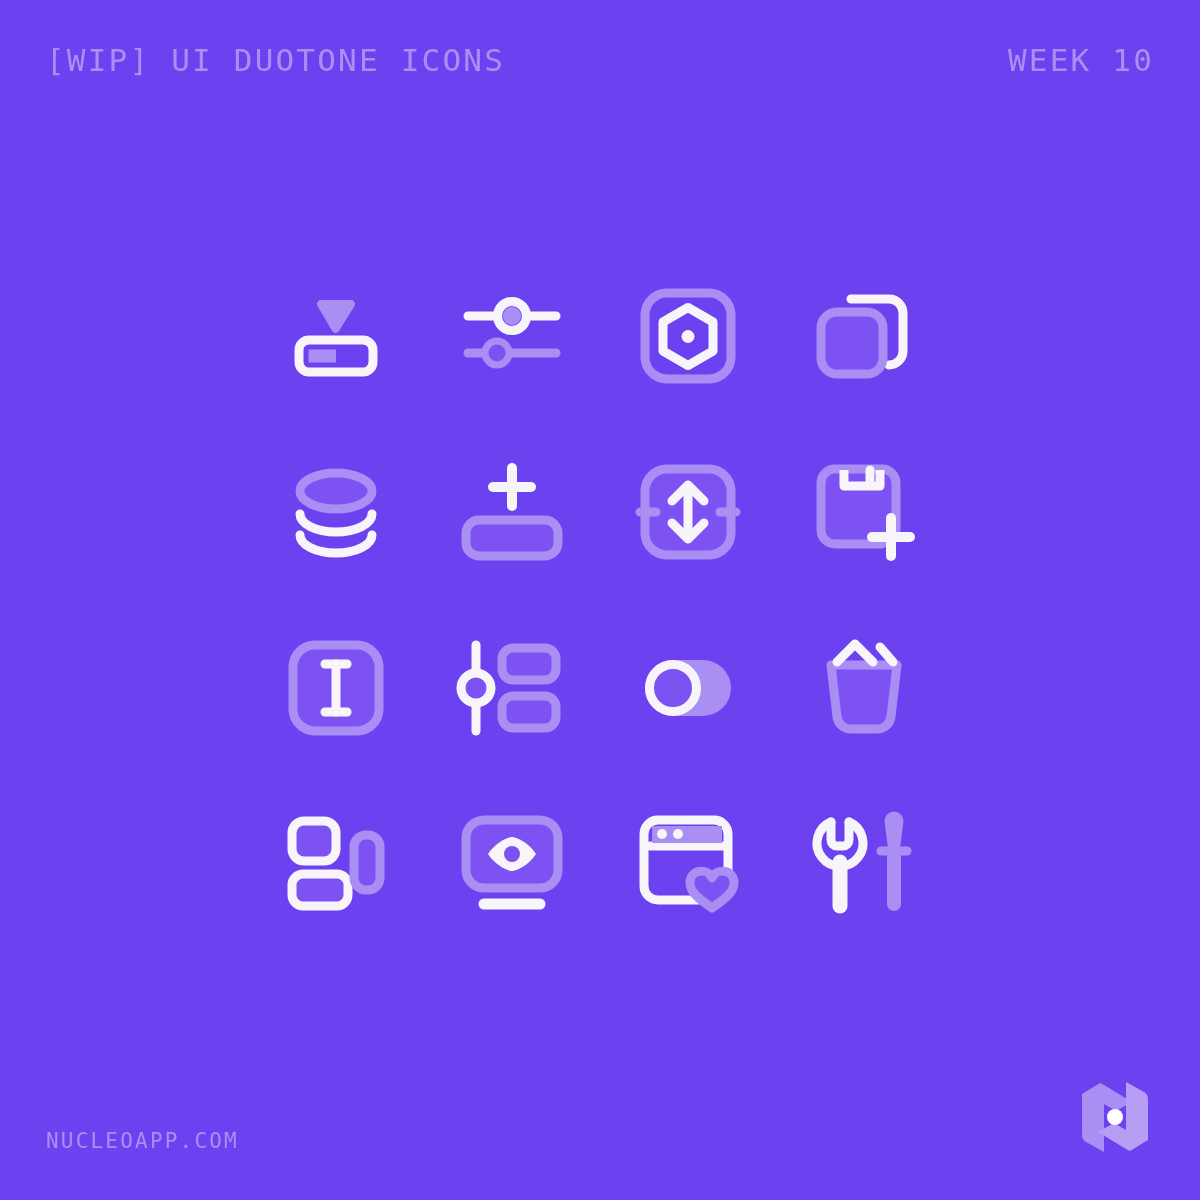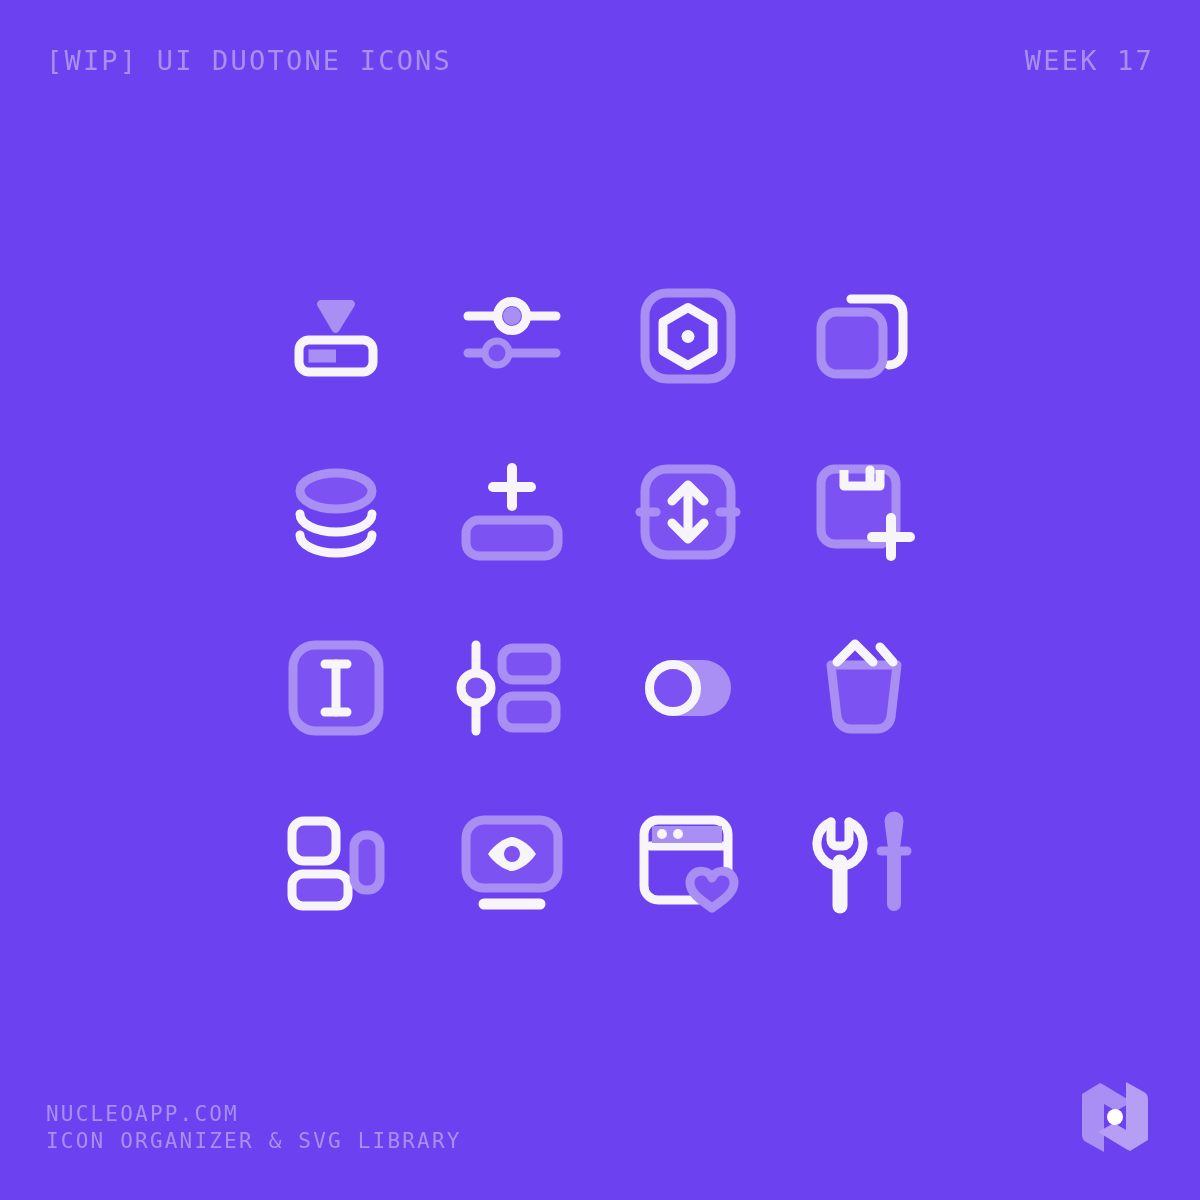--- a/index.html
+++ b/index.html
@@ -27,21 +27,21 @@
     top: 40px;
     left: 46px;
     right: 46px;
     height: 40px;
     display: flex;
     align-items: center;
     justify-content: space-between;
   }
   .header-title,
   .header-week {
-    font-size: 27px;
+    font-size: 31px;
     letter-spacing: 2.2px;
     color: #A98FF3;
     white-space: nowrap;
     line-height: 1;
   }
 
   
   .grid {
     position: absolute;
     left: 248px;
@@ -88,21 +88,21 @@
     height: 86px;
   }
 </style>
 </head>
 <body>
 
 <div id="page">
 
   <div class="header">
     <div class="header-title">[WIP] UI DUOTONE ICONS</div>
-    <div class="header-week">WEEK 17</div>
+    <div class="header-week">WEEK 10</div>
   </div>
 
   <div class="grid">
 
     <div class="cell">
       <svg viewBox="0 0 120 120">
         <path d="M45 24 H75 a4 4 0 0 1 3.5 6 L63 55 a4 4 0 0 1 -6.8 0 L41.5 30 a4 4 0 0 1 3.5 -6 Z" fill="#A98FF3"></path>
         <rect x="23" y="64" width="74" height="32" rx="10" fill="none" stroke="#F7F5FA" stroke-width="9"></rect>
         <rect x="32.5" y="73.5" width="27.5" height="13" fill="#A98FF3"></rect>
       </svg>
@@ -240,21 +240,20 @@
         <path d="M83 17 a7 7 0 0 1 14 0 l-3 24 h-8 Z" fill="#A98FF3" stroke="#A98FF3" stroke-width="5" stroke-linejoin="round"></path>
         <line x1="77" y1="47" x2="103" y2="47" stroke="#A98FF3" stroke-width="9" stroke-linecap="round"></line>
         <line x1="90" y1="52" x2="90" y2="100" stroke="#A98FF3" stroke-width="14" stroke-linecap="round"></line>
       </svg>
     </div>
 
   </div>
 
   <div class="footer">
     <div class="footer-line">NUCLEOAPP.COM</div>
-    <div class="footer-line">ICON ORGANIZER &amp; SVG LIBRARY</div>
   </div>
 
   <svg class="logo" viewBox="0 0 82 86">
     <path d="M8 20 L26 9 L30 11 L30 78 L12 68 A8 8 0 0 1 8 61 Z" fill="#A98FF3"></path>
     <path d="M30 11 L58 28 L42 37 L30 30 Z" fill="#A98FF3"></path>
     <path d="M74 66 L56 77 L52 75 L52 8 L70 18 A8 8 0 0 1 74 25 Z" fill="#B79EF5"></path>
     <path d="M52 75 L24 58 L40 49 L52 56 Z" fill="#B79EF5"></path>
     <circle cx="41" cy="43" r="8" fill="#FFFFFF"></circle>
   </svg>
 

